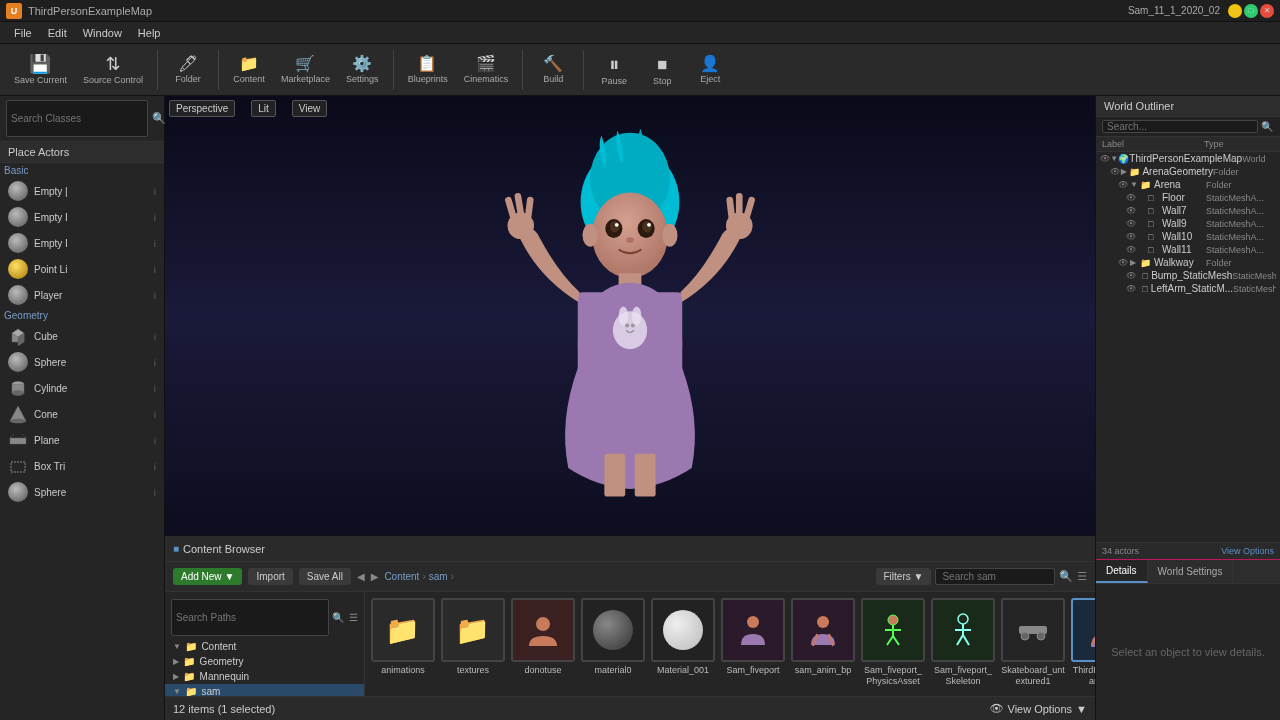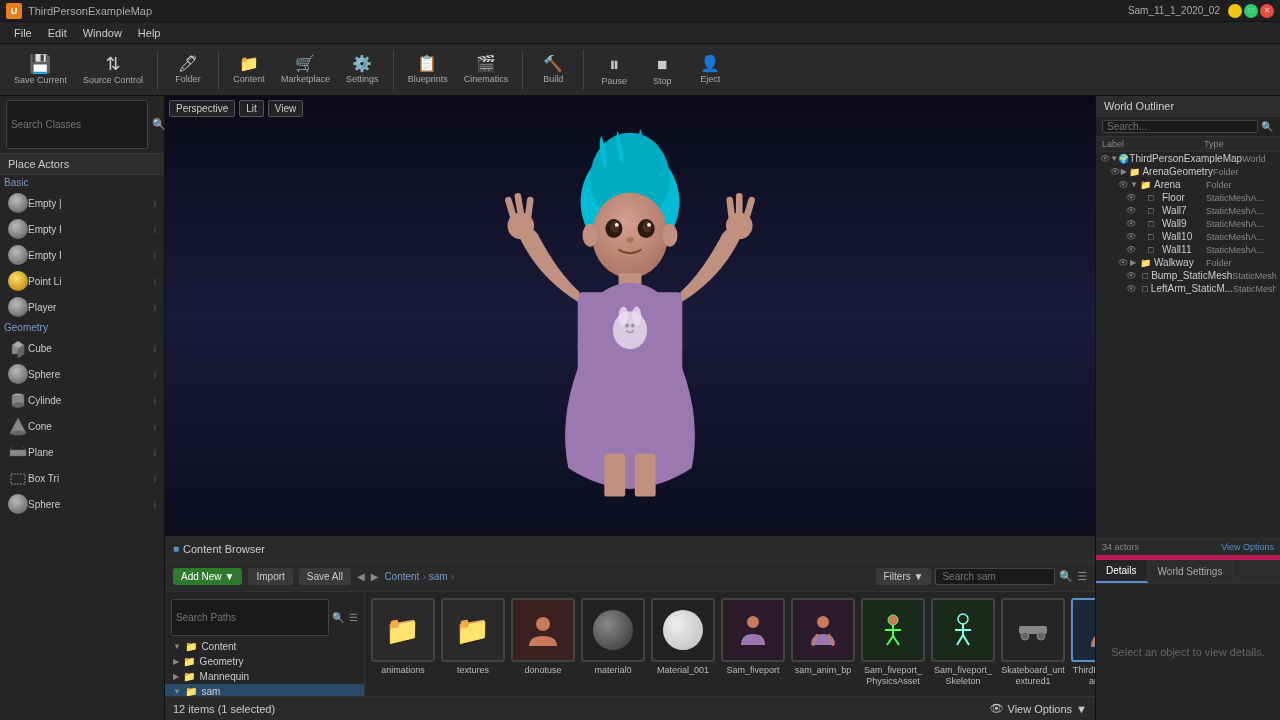--- a/index.html
+++ b/index.html
@@ -25,25 +25,25 @@
     .toolbar-btn .btn-icon { font-size: 18px; line-height: 1; }
     .toolbar-btn .btn-label { font-size: 9px; color: #aaa; margin-top: 2px; }
     .toolbar-separator { width: 1px; height: 40px; background: #444; margin: 0 4px; }
 
     
     #main-layout { display: flex; height: calc(720px - 22px - 22px - 52px); }
 
     
     #left-panel { width: 165px; background: #252525; border-right: 1px solid #111; display: flex; flex-direction: column; flex-shrink: 0; }
     #left-panel .panel-header { padding: 4px 6px; display: flex; align-items: center; gap: 4px; border-bottom: 1px solid #333; }
-    #left-panel .panel-header input { flex: 1; background: #1a1a1a; border: 1px solid #444; color: #ccc; padding: 18px 4px; font-size: 10px; border-radius: 2px; }
+    #left-panel .panel-header input { flex: 1; background: #1a1a1a; border: 1px solid #444; color: #ccc; padding: 12px 4px; font-size: 10px; border-radius: 2px; }
     #left-panel .panel-title { padding: 4px 8px; font-size: 11px; color: #ccc; background: #2d2d2d; border-bottom: 1px solid #333; font-weight: 500; }
 
     .actor-category { padding: 2px 4px; font-size: 10px; color: #7a9cc9; cursor: pointer; font-weight: 500; }
-    .actor-item { display: flex; align-items: center; padding: 3px 8px; cursor: pointer; border-radius: 2px; }
+    .actor-item { display: flex; align-items: center; gap: 6px; padding: 3px 8px; cursor: pointer; border-radius: 2px; }
     .actor-item .actor-name { font-size: 10px; color: #ccc; flex: 1; }
     .actor-item .actor-info { color: #666; font-size: 9px; }
 
     
     #center-area { flex: 1; display: flex; flex-direction: column; overflow: hidden; }
 
     
     #viewport { flex: 1; background: #1c1c2e; position: relative; overflow: hidden; }
     #viewport-bg { width: 100%; height: 100%; background: linear-gradient(180deg, #0a0a1a 0%, #1a1a3a 50%, #0d0d1f 100%); display: flex; align-items: center; justify-content: center; }
 
@@ -76,21 +76,21 @@
     #cb-assets { flex: 1; overflow-x: auto; overflow-y: hidden; padding: 6px; display: flex; gap: 6px; align-items: flex-start; }
     .asset-item { display: flex; flex-direction: column; align-items: center; cursor: pointer; width: 72px; }
     .asset-item.selected .asset-thumb { border-color: #5a8fc7; background: #2a3a4a; }
     .asset-thumb { width: 64px; height: 64px; background: #333; border: 2px solid #444; border-radius: 3px; display: flex; align-items: center; justify-content: center; position: relative; overflow: hidden; }
     .asset-label { font-size: 9px; color: #bbb; text-align: center; margin-top: 3px; word-break: break-all; line-height: 1.2; }
 
     #cb-footer { height: 24px; background: #2a2a2a; display: flex; align-items: center; padding: 0 8px; justify-content: space-between; border-top: 1px solid #333; }
 
     
     #right-panel { width: 185px; background: #252525; border-left: 1px solid #111; display: flex; flex-direction: column; flex-shrink: 0; }
-    #right-panel-top { flex: 1; display: flex; flex-direction: column; border-bottom: 5px solid #be185d; }
+    #right-panel-top { flex: 1; display: flex; flex-direction: column; border-bottom: 1px solid #be185d; }
     #wo-header { padding: 4px 8px; background: #2d2d2d; display: flex; align-items: center; justify-content: space-between; border-bottom: 1px solid #333; }
     #wo-search { padding: 3px 6px; background: #222; border-bottom: 1px solid #333; display: flex; align-items: center; gap: 4px; }
     #wo-search input { flex: 1; background: #1a1a1a; border: 1px solid #444; color: #ccc; padding: 0 4px; font-size: 10px; border-radius: 2px; }
     #wo-columns { display: flex; padding: 2px 6px; background: #2a2a2a; border-bottom: 1px solid #333; }
     #wo-columns .col-label { flex: 1; font-size: 9px; color: #888; }
     #wo-columns .col-type { font-size: 9px; color: #888; width: 70px; }
     #wo-tree { flex: 1; overflow-y: auto; }
     .wo-item { display: flex; align-items: center; padding: 1px 4px; cursor: pointer; font-size: 10px; }
     .wo-item .vis-icon { color: #888; font-size: 8px; width: 12px; }
     .wo-item .tree-arrow { color: #888; font-size: 8px; width: 10px; }
@@ -101,21 +101,21 @@
     #wo-footer { padding: 3px 6px; background: #2a2a2a; font-size: 9px; color: #888; border-top: 1px solid #333; display: flex; justify-content: space-between; }
 
     
     #right-panel-bottom { height: 160px; background: #252525; display: flex; flex-direction: column; }
     #details-header { display: flex; align-items: center; background: #2d2d2d; border-bottom: 1px solid #333; }
     .details-tab { padding: 5px 10px; font-size: 10px; color: #aaa; cursor: pointer; border-right: 1px solid #333; }
     .details-tab.active { color: #fff; background: #252525; border-bottom: 2px solid #5a8fc7; }
     #details-content { flex: 1; display: flex; align-items: center; justify-content: center; color: #666; font-size: 11px; }
 
     
-    #viewport-toolbar { position: absolute; top: 4px; left: 4px; display: flex; gap: 4px; }
+    #viewport-toolbar { position: absolute; top: 4px; left: 4px; display: flex; gap: 16px; }
     .vp-btn { background: rgba(40,40,40,0.8); color: #ccc; padding: 2px 6px; border-radius: 2px; font-size: 10px; cursor: pointer; border: 1px solid #555; }
   </style>
 </head>
 <body>
 
 <div id="titlebar">
   <div class="app-icon">U</div>
   <span class="title">ThirdPersonExampleMap</span>
   <div style="margin-left:auto; display:flex; align-items:center; gap:8px;">
     <span style="font-size:10px; color:#aaa;">Sam_11_1_2020_02</span>

